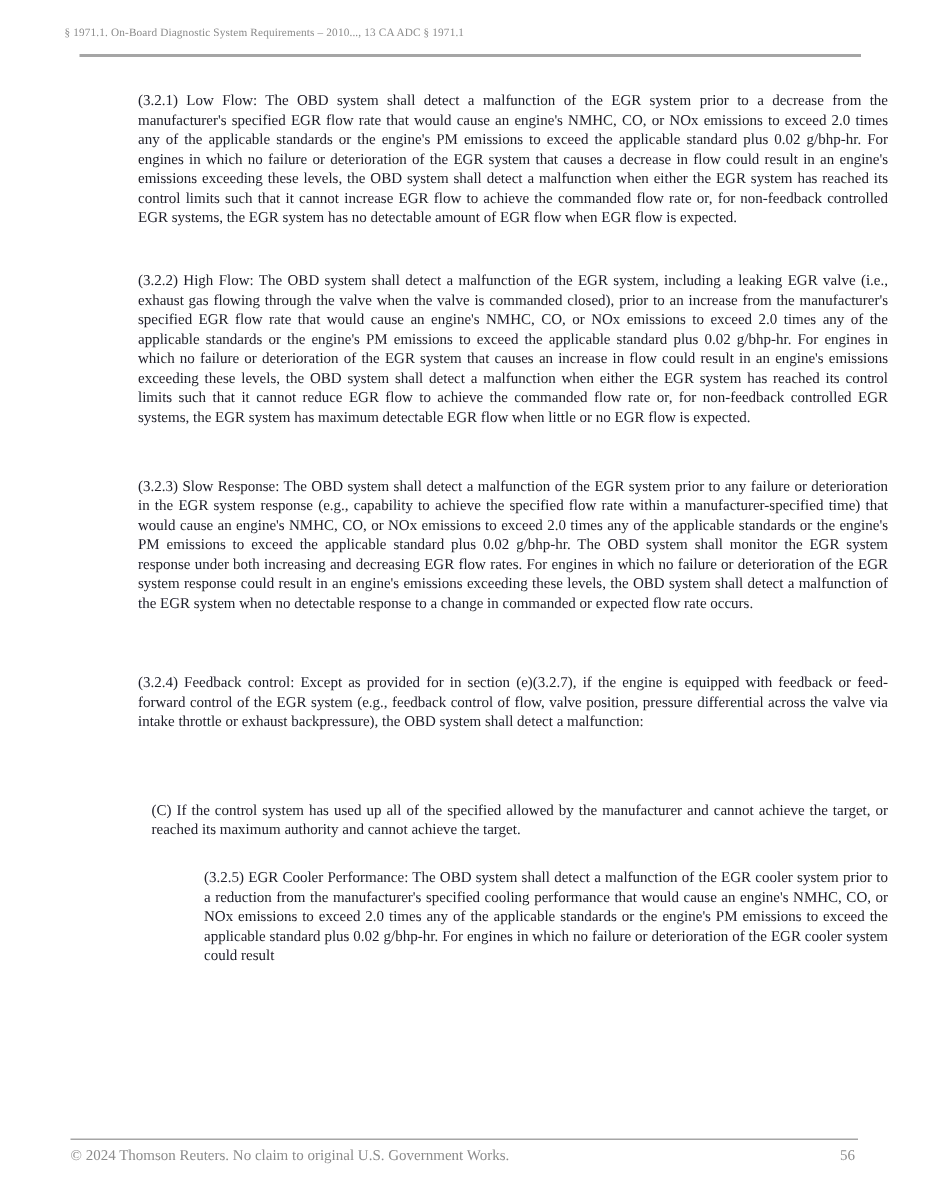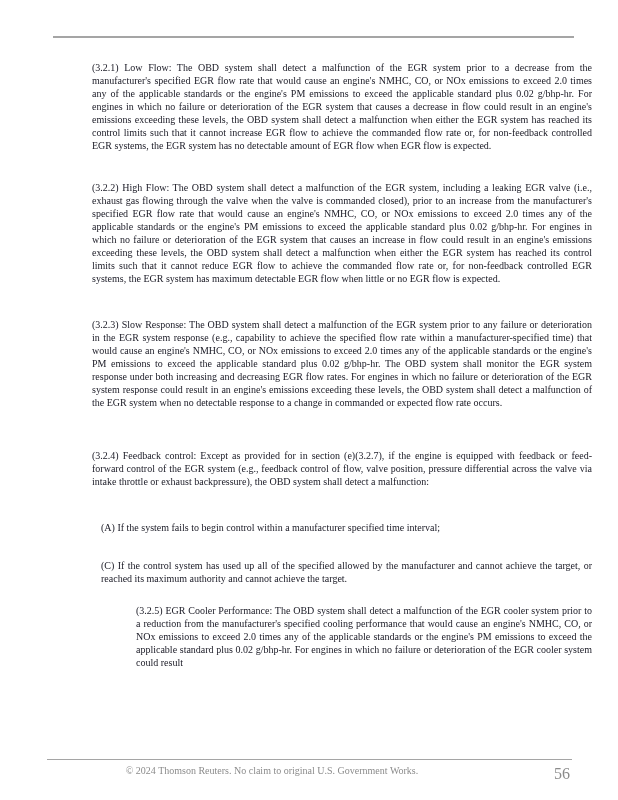--- a/index.html
+++ b/index.html
@@ -45,67 +45,67 @@
     line-height: 13px;
     text-align: justify;
   }
   .content p {
     margin: 0;
     padding: 0;
   }
   p.para-1 { margin-bottom: 29px; }
   p.para-2 { margin-bottom: 33px; }
   p.para-3 { margin-bottom: 40px; }
-  p.para-4 { margin-bottom: 33px; }
+  p.para-4 { margin-bottom: 46px; }
   p.item-a { margin-bottom: 25px; }
   p.item-b { margin-bottom: 26px; }
   p.item-c { margin-bottom: 19px; }
   p.para-5 { margin-bottom: 0; margin-left: 44px; }
   .subitem {
     margin-left: 9px !important;
   }
   .footer-rule {
     position: absolute;
     left: 47px;
     top: 759px;
     width: 525px;
     height: 1px;
     background: #a5a5a5;
   }
   .footer-copyright {
     position: absolute;
     left: 47px;
     top: 765px;
     width: 450px;
-    text-align: center;
+    text-align: left;
     font-size: 10px;
     color: #8b8b8b;
     white-space: nowrap;
   }
   .footer-pagenum {
     position: absolute;
     right: 48px;
     top: 765px;
-    font-size: 16px;
+    font-size: 10px;
     color: #8b8b8b;
   }
 </style>
 </head>
 <body>
 
 <div class="page">
 
+  <div class="header-text">§ 1971.1. On-Board Diagnostic System Requirements – 2010..., 13 CA ADC § 1971.1</div>
   <div class="header-rule"></div>
 
   <div class="content">
     <p class="para-1">(3.2.1) Low Flow: The OBD system shall detect a malfunction of the EGR system prior to a decrease from the manufacturer's specified EGR flow rate that would cause an engine's NMHC, CO, or NOx emissions to exceed 2.0 times any of the applicable standards or the engine's PM emissions to exceed the applicable standard plus 0.02 g/bhp-hr. For engines in which no failure or deterioration of the EGR system that causes a decrease in flow could result in an engine's emissions exceeding these levels, the OBD system shall detect a malfunction when either the EGR system has reached its control limits such that it cannot increase EGR flow to achieve the commanded flow rate or, for non-feedback controlled EGR systems, the EGR system has no detectable amount of EGR flow when EGR flow is expected.</p>
     <p class="para-2">(3.2.2) High Flow: The OBD system shall detect a malfunction of the EGR system, including a leaking EGR valve (i.e., exhaust gas flowing through the valve when the valve is commanded closed), prior to an increase from the manufacturer's specified EGR flow rate that would cause an engine's NMHC, CO, or NOx emissions to exceed 2.0 times any of the applicable standards or the engine's PM emissions to exceed the applicable standard plus 0.02 g/bhp-hr. For engines in which no failure or deterioration of the EGR system that causes an increase in flow could result in an engine's emissions exceeding these levels, the OBD system shall detect a malfunction when either the EGR system has reached its control limits such that it cannot reduce EGR flow to achieve the commanded flow rate or, for non-feedback controlled EGR systems, the EGR system has maximum detectable EGR flow when little or no EGR flow is expected.</p>
     <p class="para-3">(3.2.3) Slow Response: The OBD system shall detect a malfunction of the EGR system prior to any failure or deterioration in the EGR system response (e.g., capability to achieve the specified flow rate within a manufacturer-specified time) that would cause an engine's NMHC, CO, or NOx emissions to exceed 2.0 times any of the applicable standards or the engine's PM emissions to exceed the applicable standard plus 0.02 g/bhp-hr. The OBD system shall monitor the EGR system response under both increasing and decreasing EGR flow rates. For engines in which no failure or deterioration of the EGR system response could result in an engine's emissions exceeding these levels, the OBD system shall detect a malfunction of the EGR system when no detectable response to a change in commanded or expected flow rate occurs.</p>
     <p class="para-4">(3.2.4) Feedback control: Except as provided for in section (e)(3.2.7), if the engine is equipped with feedback or feed-forward control of the EGR system (e.g., feedback control of flow, valve position, pressure differential across the valve via intake throttle or exhaust backpressure), the OBD system shall detect a malfunction:</p>
-    <p class="item-a subitem">(A) If the system fails to begin control within a manufacturer specified time interval;</p>
     <p class="item-c subitem">(C) If the control system has used up all of the specified allowed by the manufacturer and cannot achieve the target, or reached its maximum authority and cannot achieve the target.</p>
     <p class="para-5">(3.2.5) EGR Cooler Performance: The OBD system shall detect a malfunction of the EGR cooler system prior to a reduction from the manufacturer's specified cooling performance that would cause an engine's NMHC, CO, or NOx emissions to exceed 2.0 times any of the applicable standards or the engine's PM emissions to exceed the applicable standard plus 0.02 g/bhp-hr. For engines in which no failure or deterioration of the EGR cooler system could result</p>
   </div>
 
   <div class="footer-rule"></div>
   <div class="footer-copyright">© 2024 Thomson Reuters. No claim to original U.S. Government Works.</div>
   <div class="footer-pagenum">56</div>
 
 </div>
 

